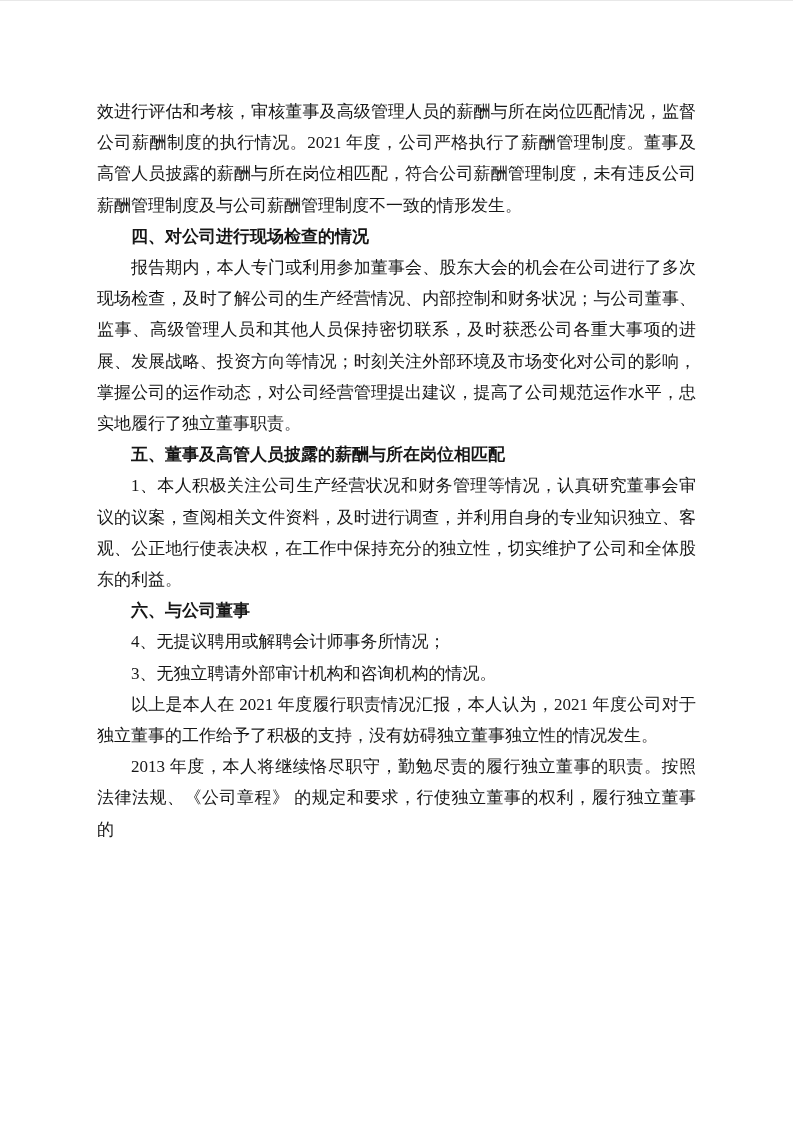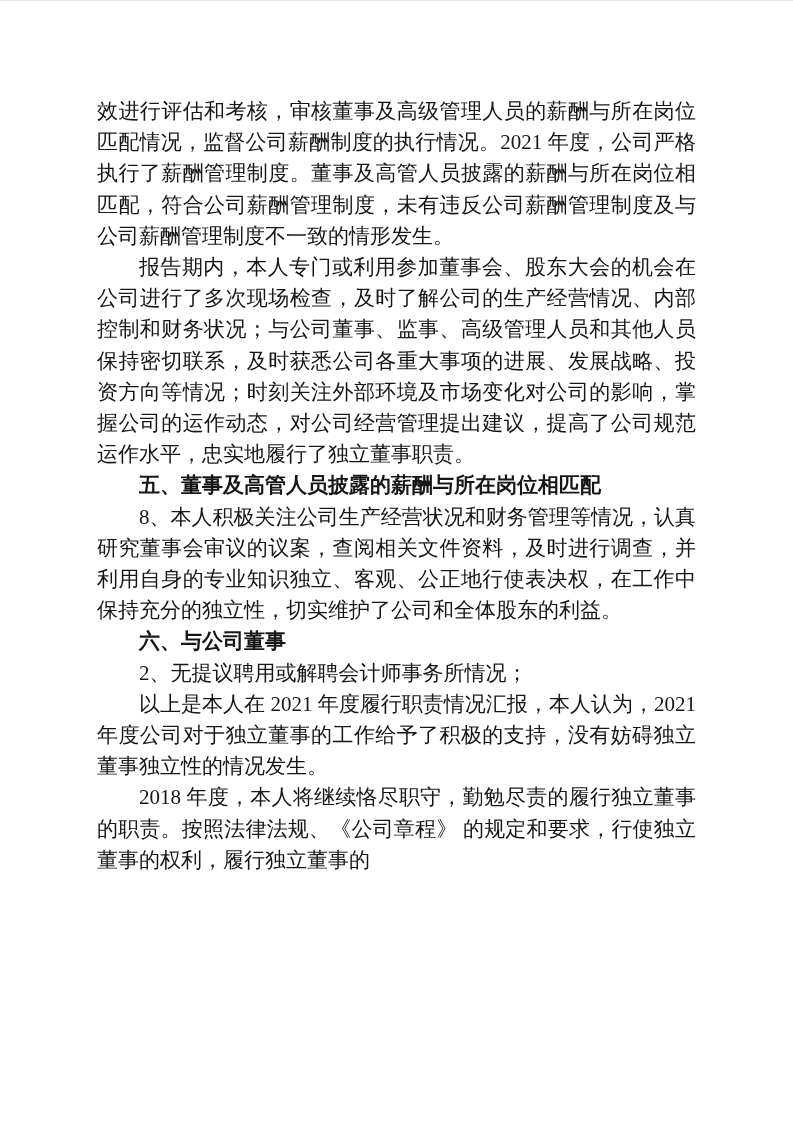--- a/index.html
+++ b/index.html
@@ -13,21 +13,21 @@
     height: 1122px;
     margin: 0 auto;
     background: #ffffff;
     box-sizing: border-box;
     padding: 95px 97px 0 97px;
     overflow: hidden;
     border-top: 1px solid #e8e8e8;
   }
   .doc {
     font-family: "Liberation Serif", "DejaVu Serif", serif;
-    font-size: 21px;
+    font-size: 17px;
     line-height: 31.2px;
     color: #161616;
     text-align: justify;
     text-justify: inter-ideograph;
   }
   .doc p {
     margin: 0;
     padding: 0;
   }
   .p-flush   { text-indent: 0; }
@@ -39,32 +39,34 @@
   }
 </style>
 </head>
 <body>
 
 <div class="page">
   <div class="doc">
 
     <p class="p-flush">效进行评估和考核，审核董事及高级管理人员的薪酬与所在岗位匹配情况，监督公司薪酬制度的执行情况。2021 年度，公司严格执行了薪酬管理制度。董事及高管人员披露的薪酬与所在岗位相匹配，符合公司薪酬管理制度，未有违反公司薪酬管理制度及与公司薪酬管理制度不一致的情形发生。</p>
 
+    <p class="h">四、对公司进行现场检查的情况</p>
 
     <p class="p-indent">报告期内，本人专门或利用参加董事会、股东大会的机会在公司进行了多次现场检查，及时了解公司的生产经营情况、内部控制和财务状况；与公司董事、监事、高级管理人员和其他人员保持密切联系，及时获悉公司各重大事项的进展、发展战略、投资方向等情况；时刻关注外部环境及市场变化对公司的影响，掌握公司的运作动态，对公司经营管理提出建议，提高了公司规范运作水平，忠实地履行了独立董事职责。</p>
 
     <p class="h">五、董事及高管人员披露的薪酬与所在岗位相匹配</p>
 
-    <p class="p-indent">8、本人积极关注公司生产经营状况和财务管理等情况，认真研究董事会审议的议案，查阅相关文件资料，及时进行调查，并利用自身的专业知识独立、客观、公正地行使表决权，在工作中保持充分的独立性，切实维护了公司和全体股东的利益。</p>
+    <p class="p-indent">1、本人积极关注公司生产经营状况和财务管理等情况，认真研究董事会审议的议案，查阅相关文件资料，及时进行调查，并利用自身的专业知识独立、客观、公正地行使表决权，在工作中保持充分的独立性，切实维护了公司和全体股东的利益。</p>
 
 
     <p class="h">六、与公司董事</p>
 
 
-    <p class="p-indent">2、无提议聘用或解聘会计师事务所情况；</p>
+    <p class="p-indent">4、无提议聘用或解聘会计师事务所情况；</p>
 
+    <p class="p-indent">3、无独立聘请外部审计机构和咨询机构的情况。</p>
 
     <p class="p-indent">以上是本人在 2021 年度履行职责情况汇报，本人认为，2021 年度公司对于独立董事的工作给予了积极的支持，没有妨碍独立董事独立性的情况发生。</p>
 
-    <p class="p-indent">2018 年度，本人将继续恪尽职守，勤勉尽责的履行独立董事的职责。按照法律法规、《公司章程》 的规定和要求，行使独立董事的权利，履行独立董事的</p>
+    <p class="p-indent">2013 年度，本人将继续恪尽职守，勤勉尽责的履行独立董事的职责。按照法律法规、《公司章程》 的规定和要求，行使独立董事的权利，履行独立董事的</p>
 
   </div>
 </div>
 
 </body></html>

